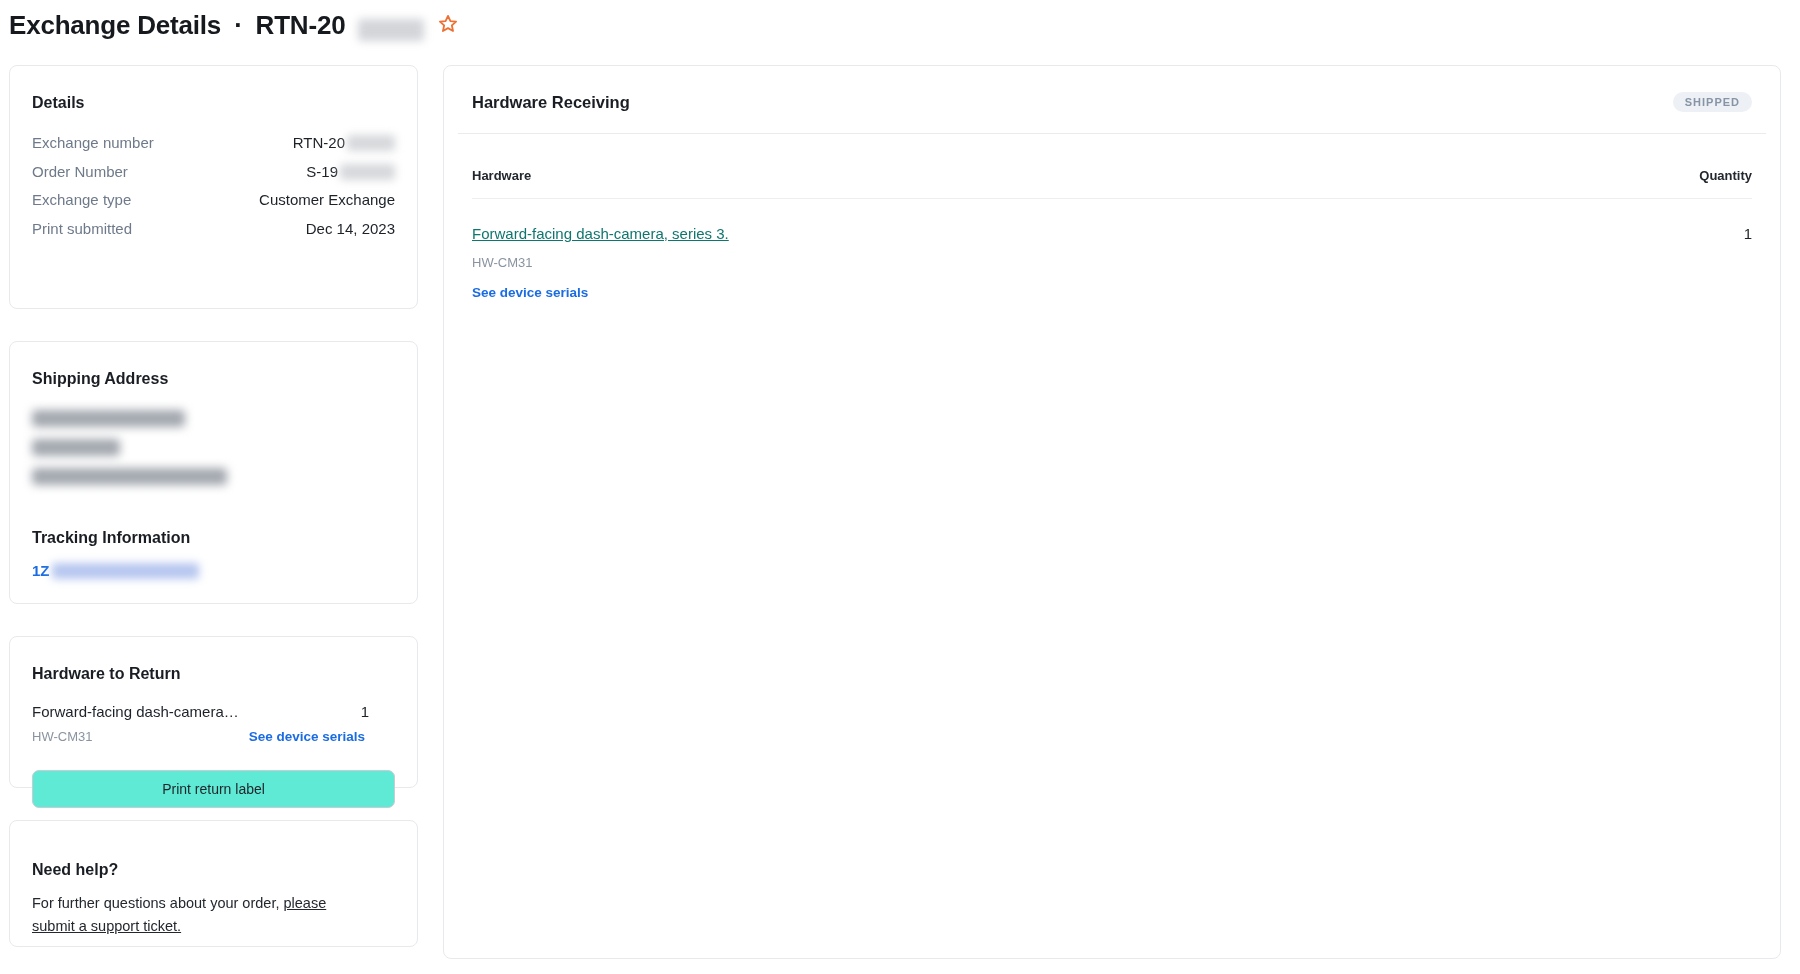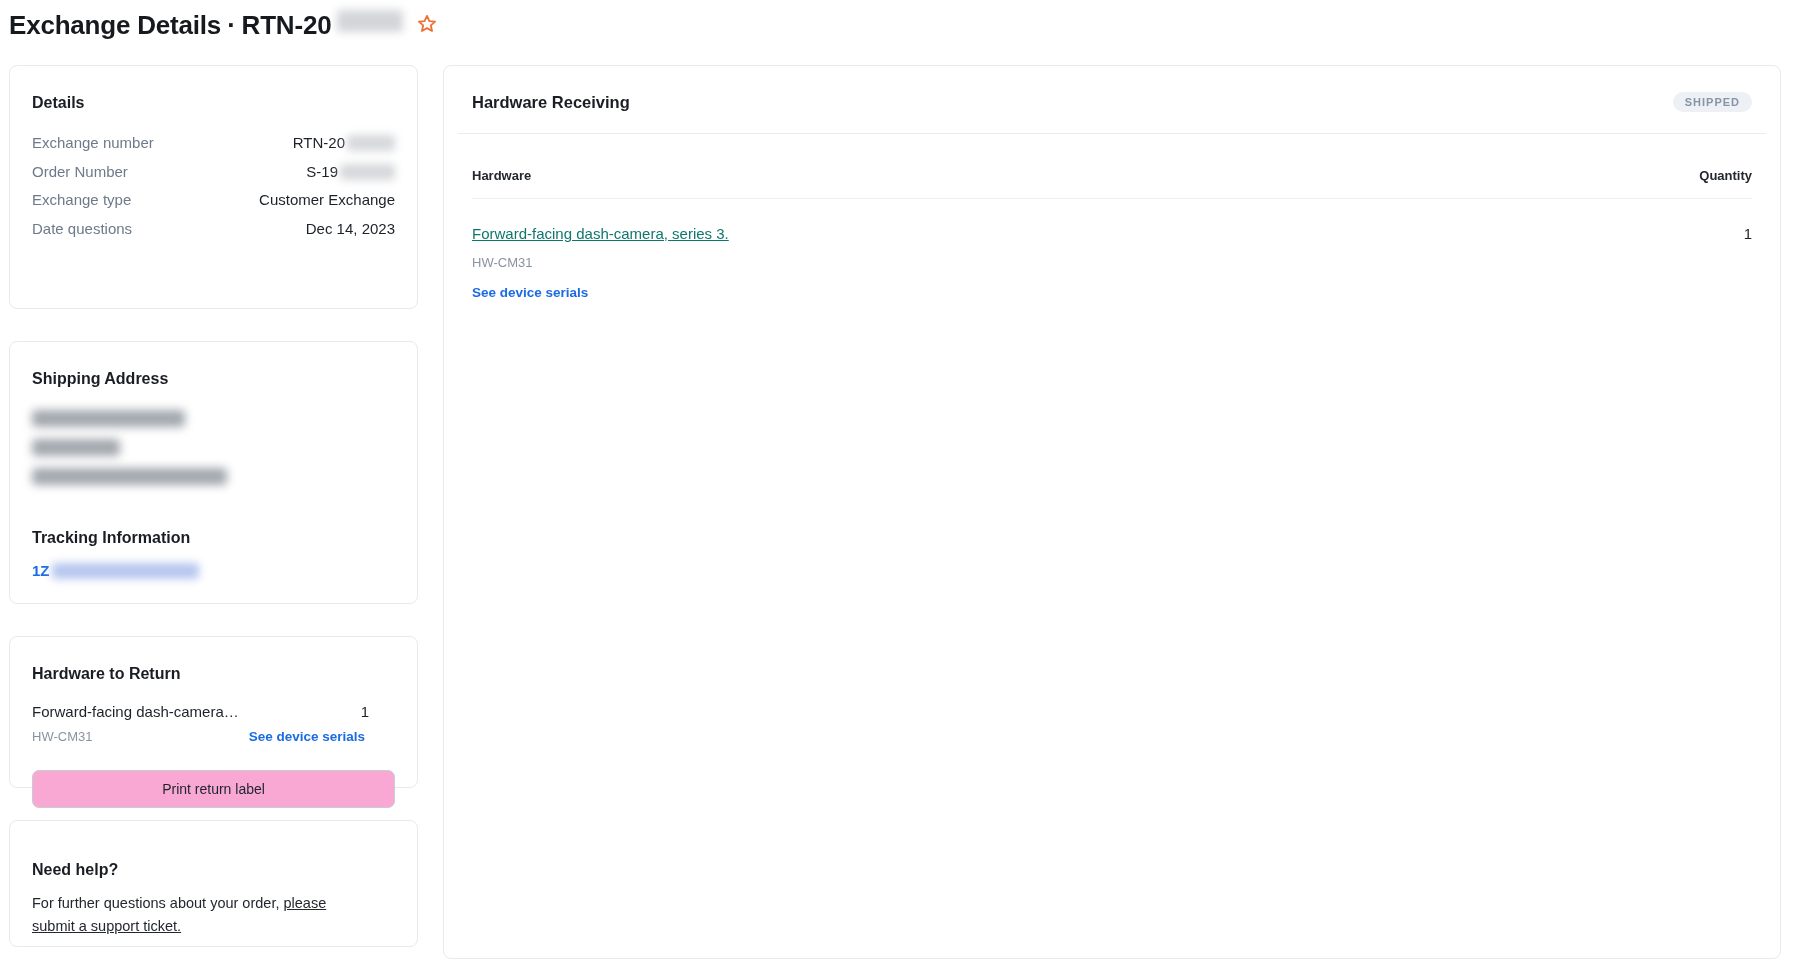--- a/index.html
+++ b/index.html
@@ -6,21 +6,21 @@
   html, body { width: 1800px; height: 974px; background: #ffffff; }
   body {
     font-family: "Liberation Sans", "DejaVu Sans", sans-serif;
     color: #1c2127;
     -webkit-font-smoothing: antialiased;
   }
   .page { padding: 6px 19px 12px 9px; }
 
   
   .title-row { display: flex; align-items: center; gap: 9px; padding-top: 4px; }
-  .page-title { font-size: 26px; font-weight: 700; letter-spacing: -0.2px; color: #16191d; display: flex; align-items: flex-start; gap: 6px; }
+  .page-title { font-size: 26px; font-weight: 700; letter-spacing: -0.2px; color: #16191d; display: flex; align-items: flex-end; gap: 13px; }
   .title-sep { font-weight: 700; }
   .star-btn { background: none; border: none; cursor: pointer; display: flex; align-items: center; padding: 0; margin-left: 4px; }
 
   
   .redact { display: inline-block; border-radius: 3px; }
   .redact-title { width: 66px; height: 22px; background: #d3d5d9; filter: blur(4px); }
   .redact-val { width: 50px; height: 16px; background: #d6d8db; filter: blur(4px); margin-left: 2px; vertical-align: -3px; }
   .redact-addr { display: block; background: #a2a7ae; filter: blur(5px); border-radius: 4px; }
   .redact-track { width: 147px; height: 16px; background: #b6c6ef; filter: blur(4px); margin-left: 2px; vertical-align: -3px; }
 
@@ -54,21 +54,21 @@
   
   .return-card { height: 152px; }
   .return-item { margin-top: 20px; display: flex; justify-content: space-between; align-items: center; padding-right: 26px; }
   .return-item-name { font-size: 15px; color: #1d2229; }
   .return-item-qty { font-size: 15px; color: #1d2229; }
   .return-sub { margin-top: 9px; display: flex; justify-content: space-between; align-items: baseline; padding-right: 30px; }
   .sku-text { font-size: 13px; color: #8a94a1; }
   .serials-link { font-size: 13.5px; font-weight: 700; color: #1b6ce2; text-decoration: none; }
   .print-btn {
     margin-top: 26px; width: 100%; height: 38px;
-    background: #f9a8d4; border: 1px solid #c8ccd3; border-radius: 7px;
+    background: #5eead4; border: 1px solid #c8ccd3; border-radius: 7px;
     font-family: inherit; font-size: 14px; color: #1f242b; cursor: pointer;
   }
 
   
   .help-card { height: 127px; padding-top: 40px; }
   .help-text { margin-top: 13px; font-size: 14.5px; line-height: 23px; color: #23272e; max-width: 330px; }
   .help-link { color: #23272e; text-decoration: underline; cursor: pointer; }
 
   
   .receiving-card { height: 894px; padding: 26px 28px 24px 28px; }
@@ -122,21 +122,21 @@
           </div>
           <div class="kv-row">
             <span class="kv-label">Order Number</span>
             <span class="kv-value"><span>S-19</span><span class="redact redact-val" style="width:55px"></span></span>
           </div>
           <div class="kv-row">
             <span class="kv-label">Exchange type</span>
             <span class="kv-value">Customer Exchange</span>
           </div>
           <div class="kv-row">
-            <span class="kv-label">Date questions</span>
+            <span class="kv-label">Print submitted</span>
             <span class="kv-value">Dec 14, 2023</span>
           </div>
         </div>
       </section>
 
       <section class="card shipping-card">
         <h2 class="card-heading">Shipping Address</h2>
         <div class="addr-lines">
           <span class="redact-addr" style="width:153px"></span>
           <span class="redact-addr" style="width:88px"></span>

